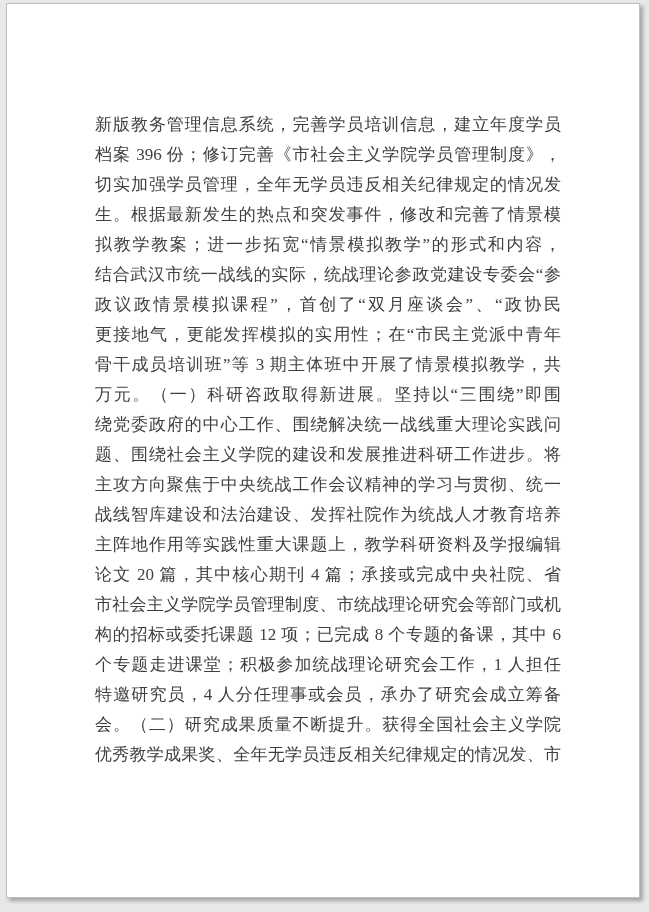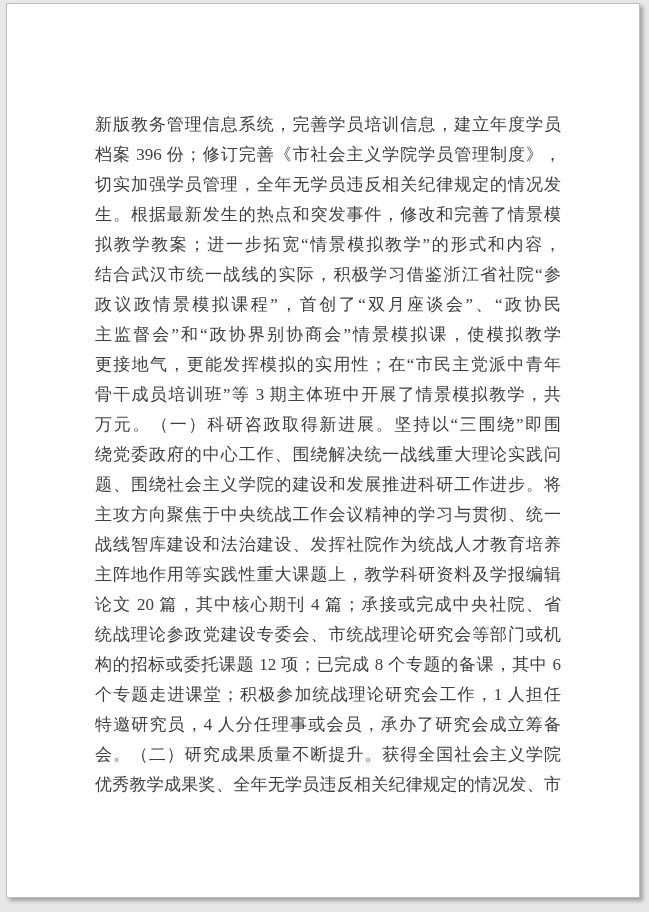--- a/index.html
+++ b/index.html
@@ -43,32 +43,31 @@
 </head>
 <body>
 
 <div class="paper">
   <div class="textblock">
       <div class="line">新版教务管理信息系统，完善学员培训信息，建立年度学员</div>
       <div class="line">档案 396 份；修订完善《市社会主义学院学员管理制度》，</div>
       <div class="line">切实加强学员管理，全年无学员违反相关纪律规定的情况发</div>
       <div class="line">生。根据最新发生的热点和突发事件，修改和完善了情景模</div>
       <div class="line">拟教学教案；进一步拓宽“情景模拟教学”的形式和内容，</div>
-      <div class="line">结合武汉市统一战线的实际，积极学习借鉴浙江省社院“参</div>
+      <div class="line">结合武汉市统一战线的实际，统战理论参政党建设专委会“参</div>
       <div class="line">政议政情景模拟课程”，首创了“双月座谈会”、“政协民</div>
-      <div class="line">主监督会”和“政协界别协商会”情景模拟课，使模拟教学</div>
       <div class="line">更接地气，更能发挥模拟的实用性；在“市民主党派中青年</div>
       <div class="line">骨干成员培训班”等 3 期主体班中开展了情景模拟教学，共</div>
       <div class="line">万元。（一）科研咨政取得新进展。坚持以“三围绕”即围</div>
       <div class="line">绕党委政府的中心工作、围绕解决统一战线重大理论实践问</div>
       <div class="line">题、围绕社会主义学院的建设和发展推进科研工作进步。将</div>
       <div class="line">主攻方向聚焦于中央统战工作会议精神的学习与贯彻、统一</div>
       <div class="line">战线智库建设和法治建设、发挥社院作为统战人才教育培养</div>
       <div class="line">主阵地作用等实践性重大课题上，教学科研资料及学报编辑</div>
       <div class="line">论文 20 篇，其中核心期刊 4 篇；承接或完成中央社院、省</div>
-      <div class="line">统战理论参政党建设专委会、市统战理论研究会等部门或机</div>
+      <div class="line">市社会主义学院学员管理制度、市统战理论研究会等部门或机</div>
       <div class="line">构的招标或委托课题 12 项；已完成 8 个专题的备课，其中 6</div>
       <div class="line">个专题走进课堂；积极参加统战理论研究会工作，1 人担任</div>
       <div class="line">特邀研究员，4 人分任理事或会员，承办了研究会成立筹备</div>
       <div class="line">会。（二）研究成果质量不断提升。获得全国社会主义学院</div>
       <div class="line">优秀教学成果奖、全年无学员违反相关纪律规定的情况发、市</div>
     </div>
 </div>
 
 </body></html>

